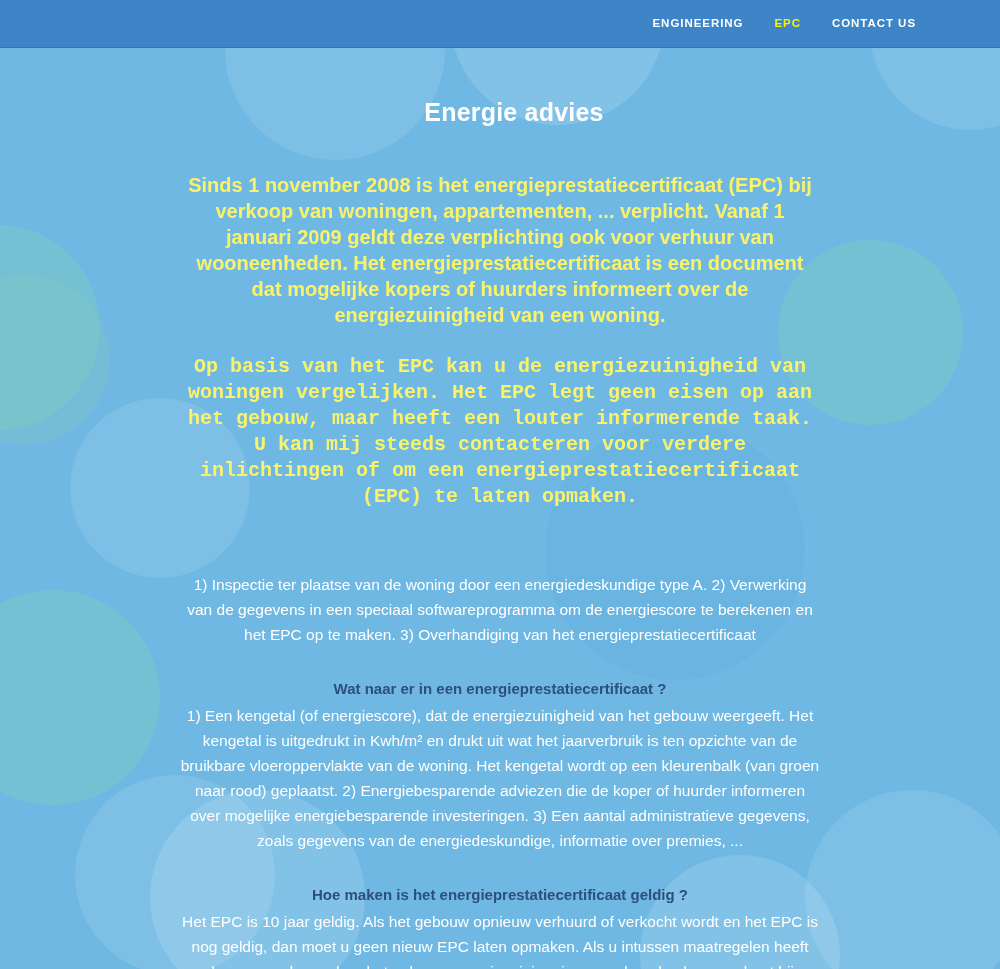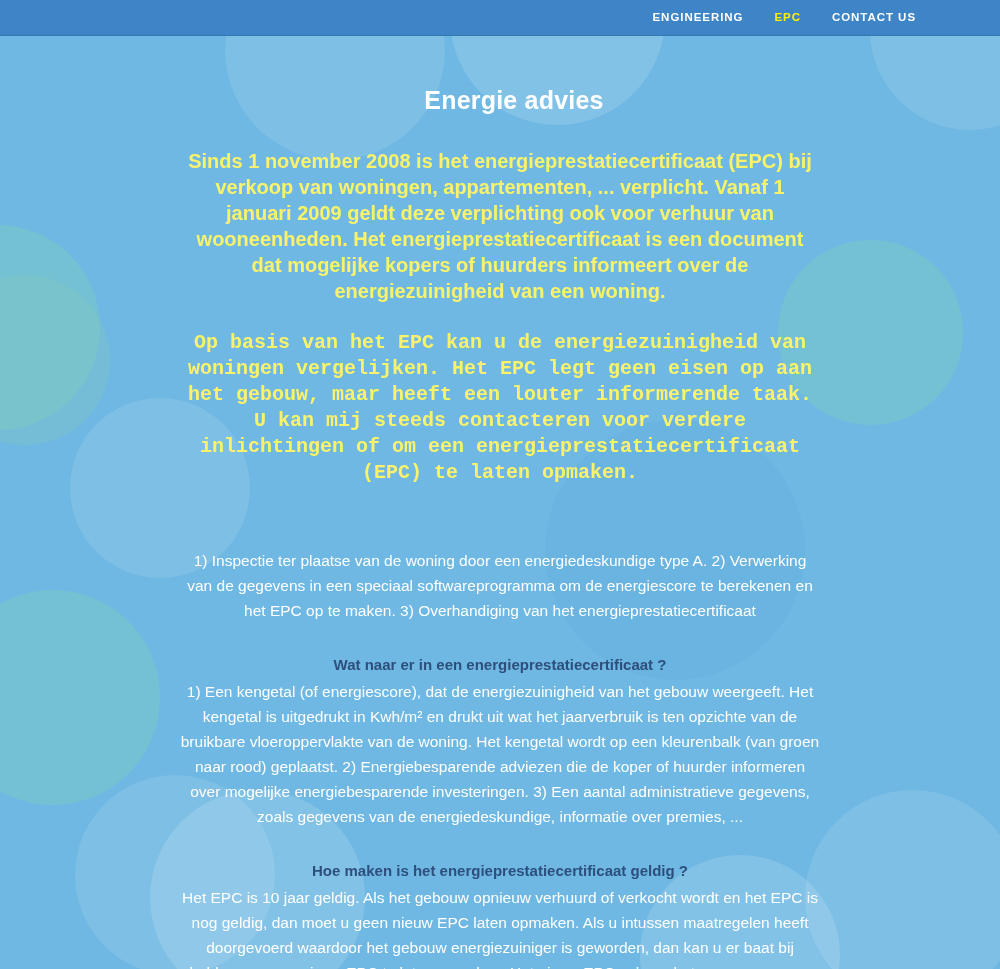--- a/index.html
+++ b/index.html
@@ -31,21 +31,21 @@
   .b-light  { background:rgba(255,255,255,0.10); }
   .b-light2 { background:rgba(255,255,255,0.14); }
   .b-teal   { background:rgba(122,200,201,0.55); }
   .b-teal2  { background:rgba(128,198,196,0.40); }
   .b-dark   { background:rgba(90,170,220,0.22); }
 
   
   #site-header {
     position:relative;
     z-index:5;
-    height:36px;
+    height:48px;
     background:#3d85c6;
     border-bottom:1px solid #3577b0;
     display:flex;
     align-items:center;
     justify-content:flex-end;
     padding-right:84px;
   }
   #main-nav {
     display:flex;
     align-items:center;
@@ -70,21 +70,21 @@
     width:1000px;
     padding-top:50px;
     text-align:center;
   }
 
   #page-title {
     font-size:25px;
     font-weight:bold;
     color:#ffffff;
     letter-spacing:0.2px;
-    margin-bottom:33px;
+    margin-bottom:45px;
     padding-left:28px;
   }
 
   .intro-wrap {
     width:640px;
     margin:0 auto;
   }
   .intro-para {
     font-size:20px;
     font-weight:bold;

